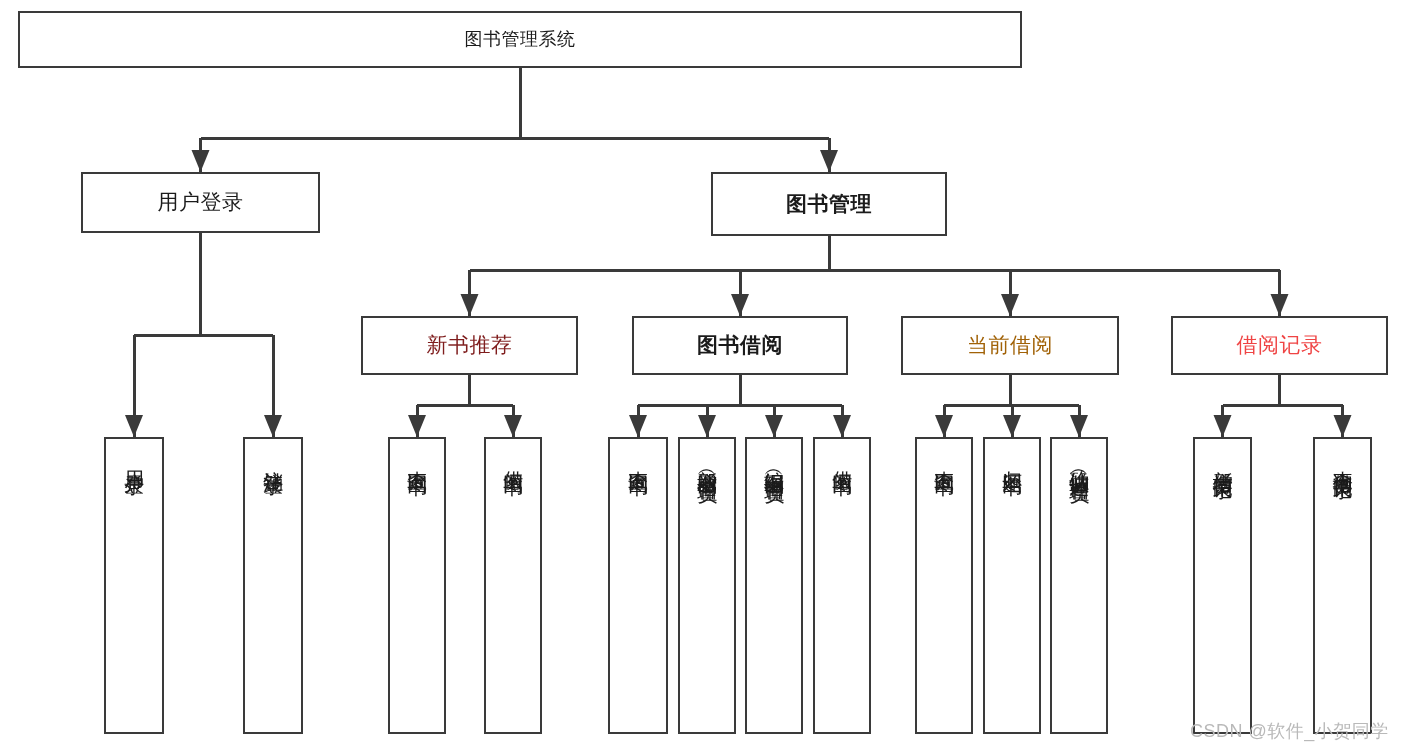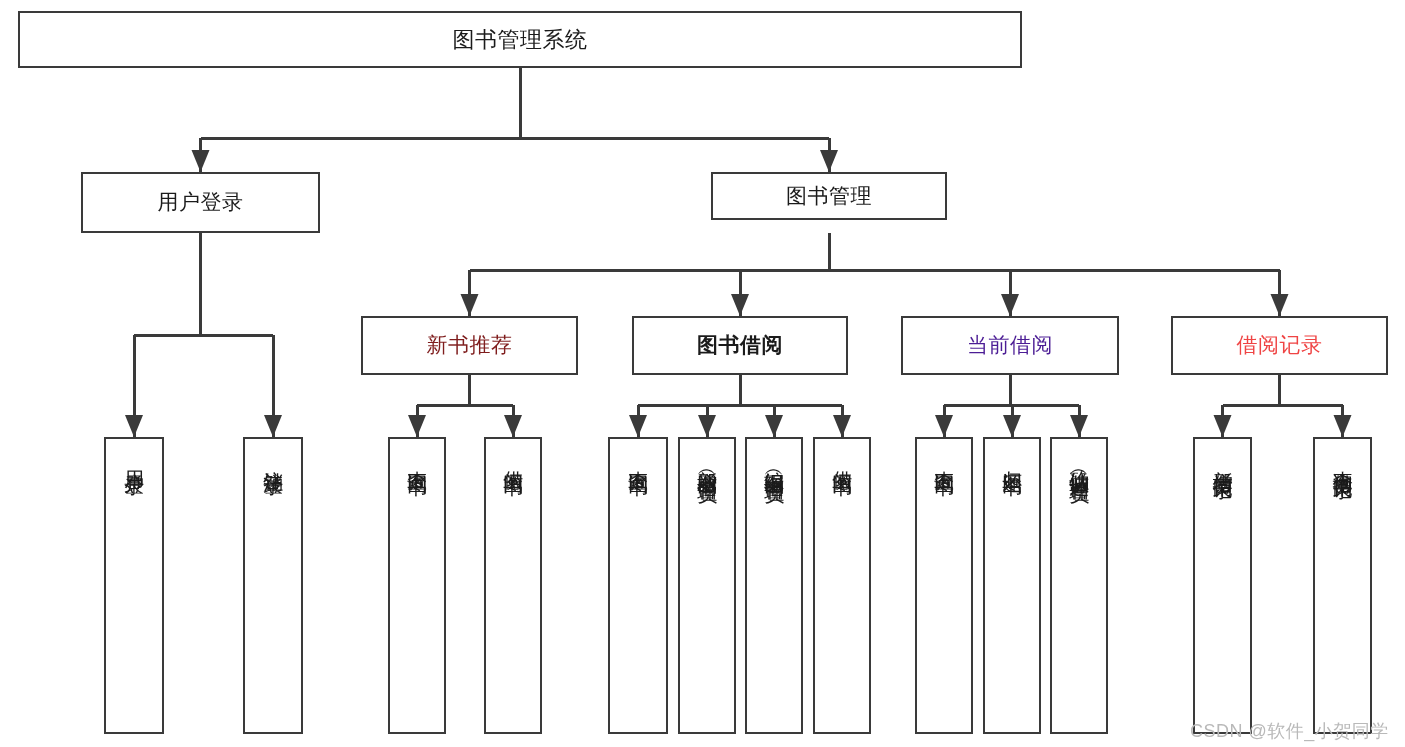--- a/index.html
+++ b/index.html
@@ -45,21 +45,21 @@
     align-items: flex-start;
     padding-top: 16px;
   }
   .node.vertical .node-label {
     writing-mode: vertical-rl;
     text-orientation: upright;
     white-space: normal;
     letter-spacing: 2px;
     font-size: 20px;
   }
-  .node.root .node-label { font-size: 22px; }
+  .node.root .node-label { font-size: 18px; }
   .watermark {
     position: absolute;
     color: #b9b9b9;
     font-size: 18px;
     letter-spacing: 0.5px;
     white-space: nowrap;
     user-select: none;
     text-align: right;
   }
 </style>
@@ -121,31 +121,31 @@
       <line x1="1342.5" y1="405" x2="1342.5" y2="437" stroke="#3a3a3a" stroke-width="3" shape-rendering="crispEdges"></line>
       <path d="M1333.5,415 L1351.5,415 L1342.5,437 Z" fill="#3a3a3a"></path>
     </svg>
   <div id="nodes">
       <div class="node root" style="left: 18px; top: 11px; width: 1004px; height: 57px; border-color: rgb(58, 58, 58);">
         <span class="node-label" style="color: rgb(27, 27, 27);">图书管理系统</span>
       </div>
       <div class="node" style="left: 81px; top: 172px; width: 239px; height: 61px; border-color: rgb(58, 58, 58);">
         <span class="node-label" style="color: rgb(27, 27, 27);">用户登录</span>
       </div>
-      <div class="node" style="left: 711px; top: 172px; width: 236px; height: 48px; border-color: rgb(58, 58, 58);">
+      <div class="node" style="left: 711px; top: 172px; width: 236px; height: 64px; border-color: rgb(58, 58, 58); font-weight: bold;">
         <span class="node-label" style="color: rgb(27, 27, 27);">图书管理</span>
       </div>
       <div class="node" style="left: 361px; top: 316px; width: 217px; height: 59px; border-color: rgb(58, 58, 58);">
         <span class="node-label" style="color: #7f1d1d;">新书推荐</span>
       </div>
       <div class="node" style="left: 632px; top: 316px; width: 216px; height: 59px; border-color: rgb(58, 58, 58);">
         <span class="node-label" style="color: rgb(27, 27, 27); font-weight: bold;">图书借阅</span>
       </div>
       <div class="node" style="left: 901px; top: 316px; width: 218px; height: 59px; border-color: rgb(58, 58, 58);">
-        <span class="node-label" style="color: #4c1d95;">当前借阅</span>
+        <span class="node-label" style="color: #a16207;">当前借阅</span>
       </div>
       <div class="node" style="left: 1171px; top: 316px; width: 217px; height: 59px; border-color: rgb(58, 58, 58);">
         <span class="node-label" style="color: #ef4444;">借阅记录</span>
       </div>
       <div class="node vertical" style="left: 104px; top: 437px; width: 60px; height: 297px; border-color: rgb(58, 58, 58);">
         <span class="node-label" style="color: rgb(27, 27, 27);">用户登录</span>
       </div>
       <div class="node vertical" style="left: 243px; top: 437px; width: 60px; height: 297px; border-color: rgb(58, 58, 58);">
         <span class="node-label" style="color: rgb(27, 27, 27);">注销登录</span>
       </div>

